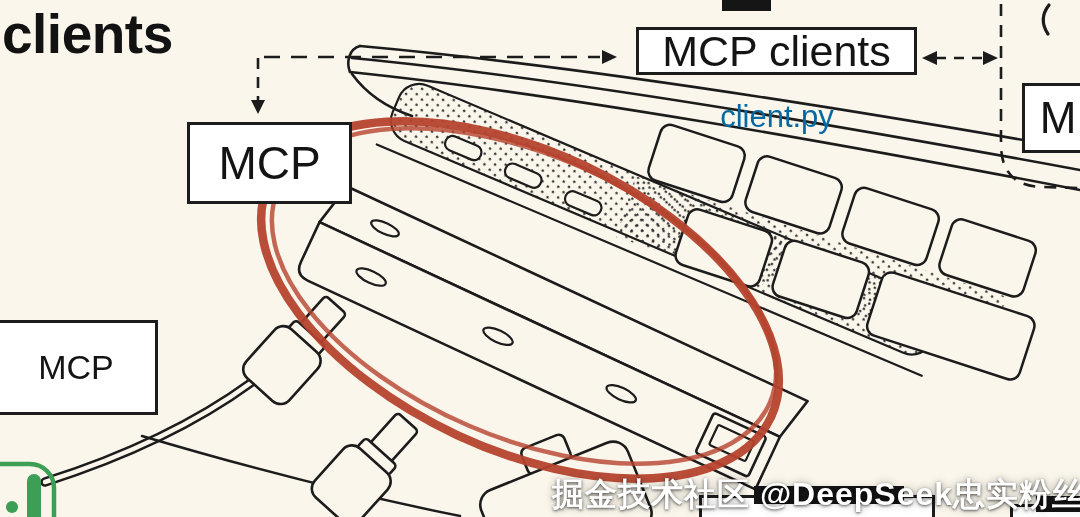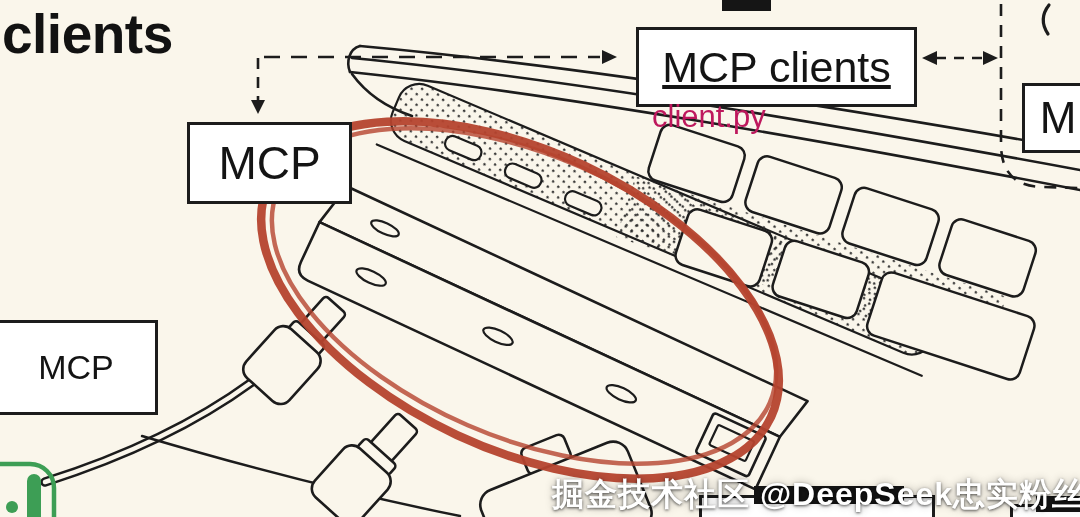--- a/index.html
+++ b/index.html
@@ -10,22 +10,22 @@
   }
   #art { position:absolute; left:0; top:0; }
   .abs { position:absolute; }
   .node {
     position:absolute; background:#ffffff; border:3.5px solid #1c1c1c;
     color:#141414; display:flex; align-items:center; justify-content:center;
     box-sizing:border-box; font-weight:500; line-height:1;
   }
   #title { left:2px; top:2px; font-size:55px; font-weight:700; color:#121212; letter-spacing:-0.5px; }
   #top-black { left:722px; top:0; width:49px; height:11px; background:#151515; }
-  #mcp-clients { left:636px; top:27px; width:281px; height:80px; font-size:43px;text-decoration:underline; }
-  #client-py { left:652px; top:99px; width:250px; text-align:left; font-size:31px; font-weight:500; color:#be185d; }
+  #mcp-clients { left:636px; top:27px; width:281px; height:48px; font-size:43px; }
+  #client-py { left:652px; top:99px; width:250px; text-align:center; font-size:31px; font-weight:500; color:#0369a1; }
   #mcp-node { left:187px; top:122px; width:165px; height:82px; font-size:46px; }
   #mcp-server { left:-6px; top:320px; width:164px; height:95px; font-size:34px; flex-direction:column; line-height:1.15; text-align:center; }
   #m-node { left:1022px; top:83px; width:72px; height:70px; font-size:44px; }
   #bbox1 { left:699px; top:495px; width:236px; height:40px; }
   #bstrip1 { left:754px; top:486px; width:150px; height:18px; background:#151515; }
   #bbox2 { left:1010px; top:504px; width:82px; height:30px; }
   #bstrip2 { left:1036px; top:496px; width:56px; height:16px; background:#151515; }
   #watermark {
     left:552px; top:473px; font-size:32px; font-weight:700; color:#ffffff;
     letter-spacing:1px; white-space:nowrap;

